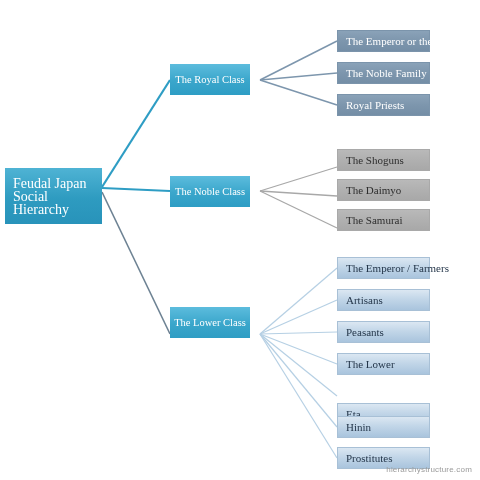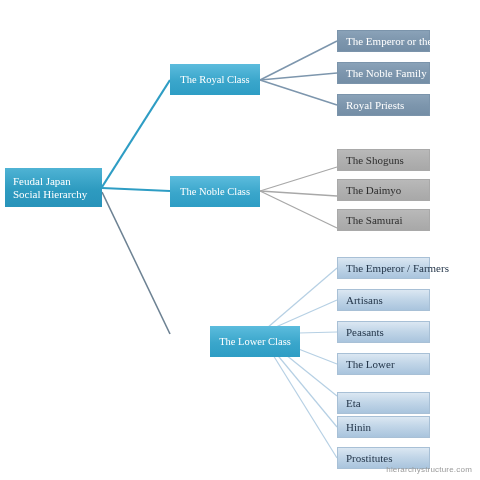--- a/index.html
+++ b/index.html
@@ -16,42 +16,42 @@
     position:absolute;
     box-sizing:border-box;
     display:flex;
     align-items:center;
     white-space:nowrap;
   }
   .node span{display:block;}
 
   
   .node.root{
-    left:5px;top:168px;width:97px;height:39px;
+    left:5px;top:168px;width:97px;height:56px;
     background:linear-gradient(180deg,#4fb3d4 0%,#2e9bc0 55%,#2893ba 100%);
     color:#ffffff;
-    font-size:11px;
+    font-size:14px;
     line-height:13px;
     padding:0 8px;
     white-space:normal;
     align-items:center;
   }
 
   
   .node.mid{
-    left:170px;width:90px;height:31px;
+    left:170px;width:80px;height:31px;
     background:linear-gradient(180deg,#5cbcdd 0%,#3aa6cb 55%,#2e9dc4 100%);
     color:#ffffff;
     font-size:10.5px;
     justify-content:center;
     padding:0 4px;
   }
   .node.mid.m0{top:64px;}
   .node.mid.m1{top:176px;}
-  .node.mid.m2{top:326px;margin-left:40px;}
+  .node.mid.m2{top:307px;}
 
   
   .node.leaf{
     left:337px;width:93px;height:22px;
     font-size:11px;
     padding-left:8px;
     align-items:center;
   }
   .leaf.royal{
     background:linear-gradient(180deg,#8aa2b8 0%,#7d96ad 50%,#748ea6 100%);
@@ -145,21 +145,21 @@
   </div>
   <div class="node leaf lower" style="top:289px">
     <span>Artisans</span>
   </div>
   <div class="node leaf lower" style="top:321px">
     <span>Peasants</span>
   </div>
   <div class="node leaf lower" style="top:353px">
     <span>The Lower</span>
   </div>
-  <div class="node leaf lower" style="top:392px">
+  <div class="node leaf lower" style="top:403px">
     <span>Eta</span>
   </div>
   <div class="node leaf lower" style="top:416px">
     <span>Hinin</span>
   </div>
   <div class="node leaf lower" style="top:447px">
     <span>Prostitutes</span>
   </div>
 
   <div class="watermark">hierarchystructure.com</div>

